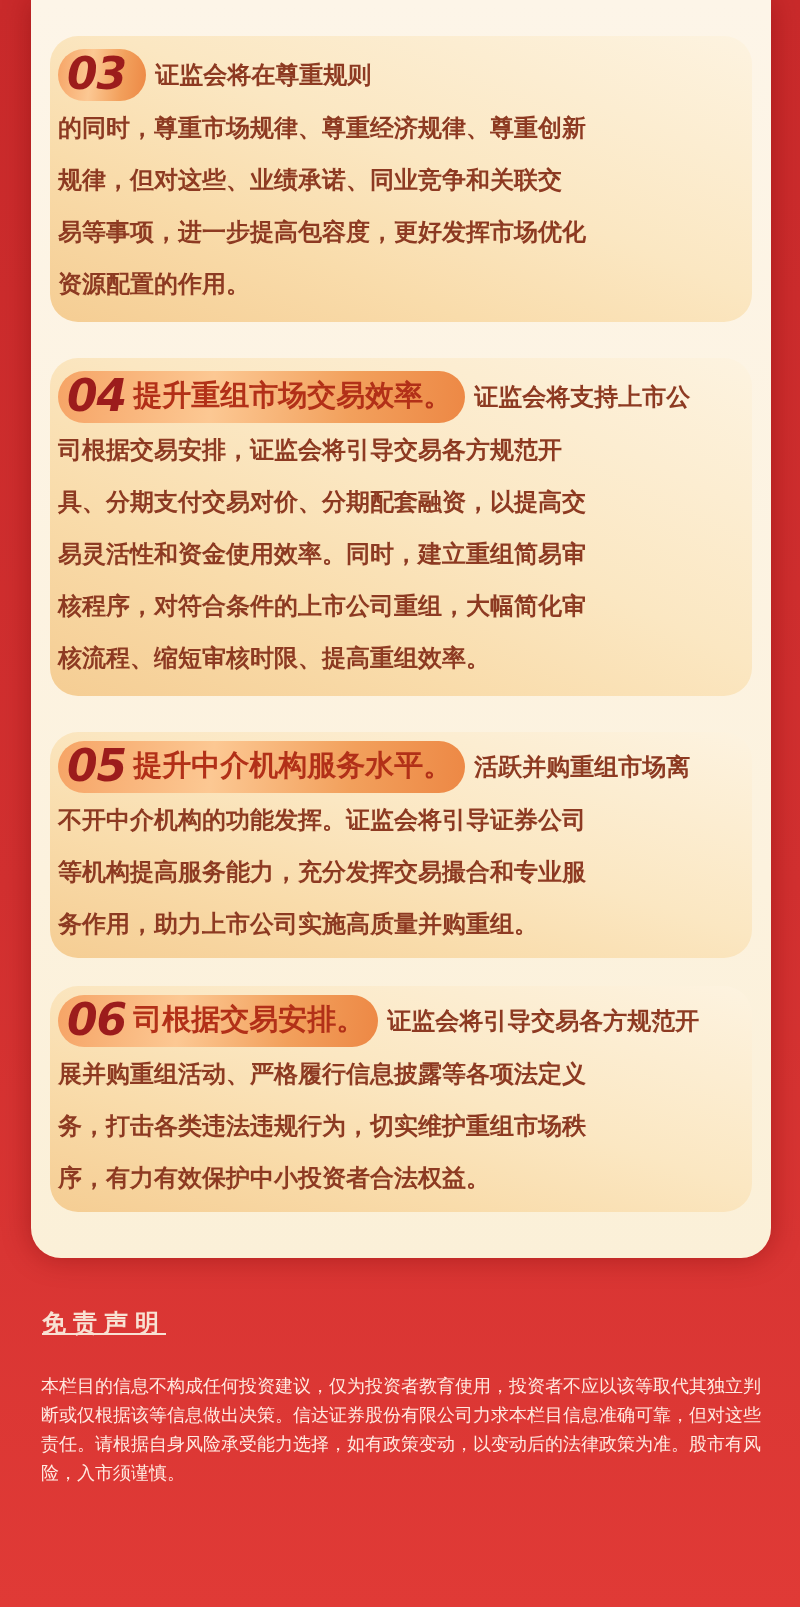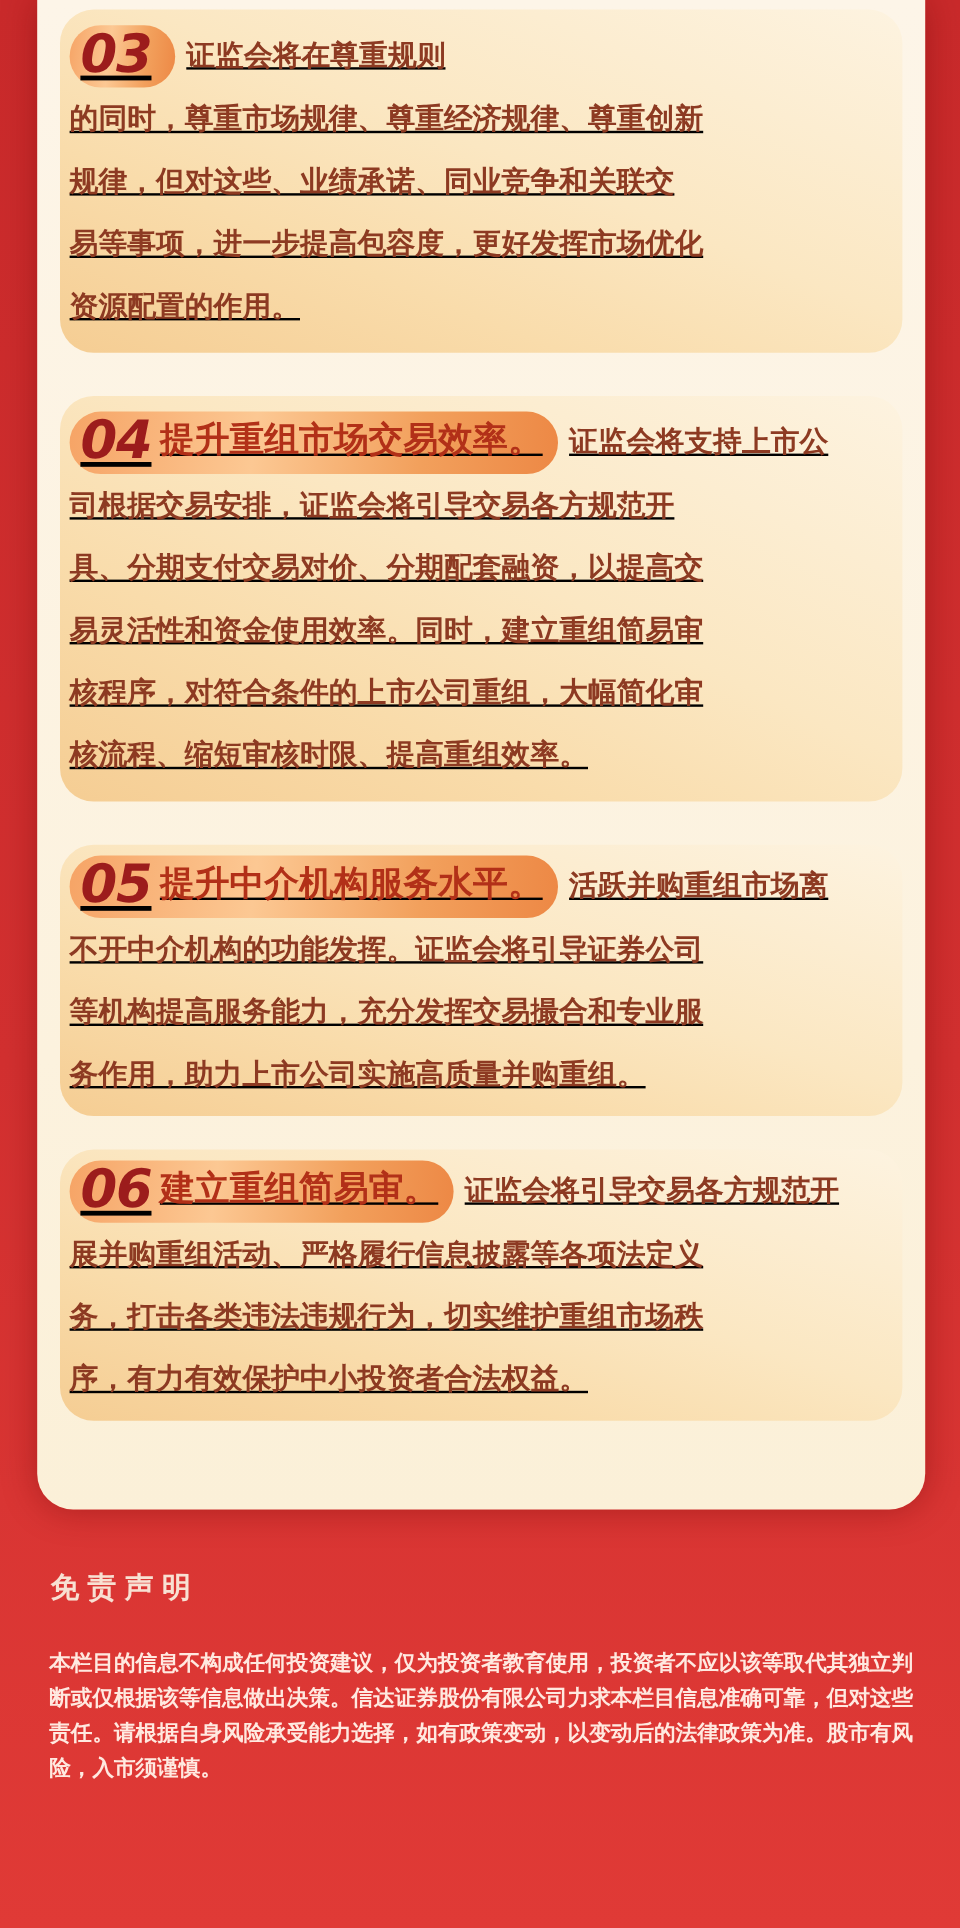--- a/index.html
+++ b/index.html
@@ -11,22 +11,21 @@
     font-family:"Liberation Sans","DejaVu Sans",sans-serif;
     background:linear-gradient(180deg,#c92a2b 0%,#d23030 55%,#e0settings 100%);
     background:linear-gradient(180deg,#c92a2b 0%,#d23030 55%,#e03a36 100%);
   }
   .big-card {
     position:absolute; left:31px; top:0;
     width:740px; height:1258px;
     background:linear-gradient(180deg,#fdf5e8 0%,#fcf2de 70%,#fbf0d8 100%);
     border-radius:0 0 30px 30px;
     box-shadow:0 0 28px rgba(120,8,8,0.45);
-    padding:8px 19px 0;
-    text-decoration:underline;
+    padding:36px 19px 0;
   }
   .section-card {
     width:702px;
     border-radius:28px;
     background:linear-gradient(to bottom left,#fdf3e0 0%,#fbe7c2 45%,#f9dcab 70%,#f5cd93 100%);
     padding:12px 8px;
   }
   .section-card.compact { padding:8px 8px; }
   .mb-a { margin-bottom:36px; }
   .mb-b { margin-bottom:28px; }
@@ -57,24 +56,25 @@
     font-size:24px; line-height:52px; font-weight:700;
     color:#8d3a22;
     white-space:nowrap;
   }
   .line-first .body-line { line-height:54px; }
   .disclaimer-heading {
     position:absolute; left:42px; top:1307px;
     font-size:24px; font-weight:700;
     letter-spacing:7px;
     color:#f8e1d3;
+    text-decoration:underline;
   }
   .disclaimer-body { position:absolute; left:41px; top:1372px; width:730px; }
   .disclaimer-line {
-    font-size:18px; line-height:29px; font-weight:700;
+    font-size:18px; line-height:29px; font-weight:400;
     color:#ffe9e0;
     white-space:nowrap;
   }
 </style>
 </head>
 <body>
 
 <div class="big-card">
 
   <div class="section-card mb-a">
@@ -115,21 +115,21 @@
     </div>
     <div class="body-line">不开中介机构的功能发挥。证监会将引导证券公司</div>
     <div class="body-line">等机构提高服务能力，充分发挥交易撮合和专业服</div>
     <div class="body-line">务作用，助力上市公司实施高质量并购重组。</div>
   </div>
 
   <div class="section-card compact">
     <div class="line-first">
       <span class="pill">
         <span class="pill-num">06</span>
-        <span class="pill-title">建立重组简易审。</span>
+        <span class="pill-title">司根据交易安排。</span>
       </span>
       <span class="body-line">证监会将引导交易各方规范开</span>
     </div>
     <div class="body-line">展并购重组活动、严格履行信息披露等各项法定义</div>
     <div class="body-line">务，打击各类违法违规行为，切实维护重组市场秩</div>
     <div class="body-line">序，有力有效保护中小投资者合法权益。</div>
   </div>
 
 </div>
 

